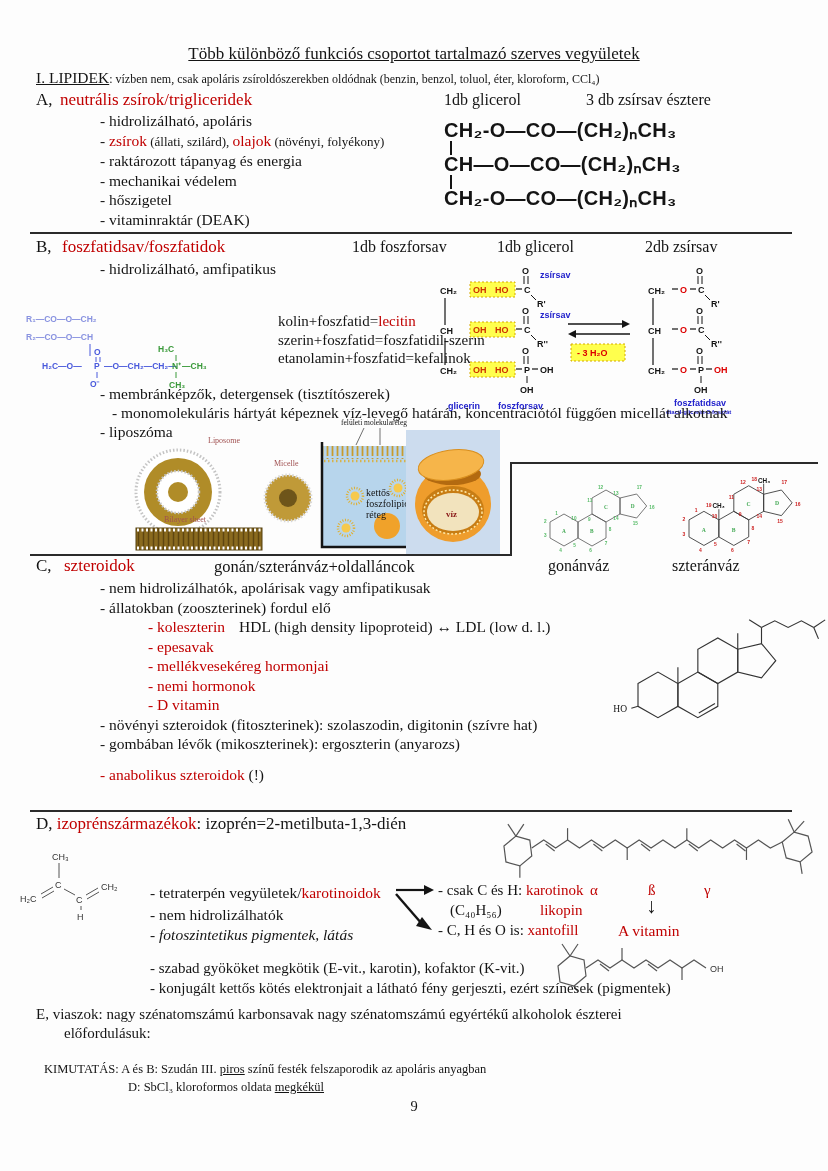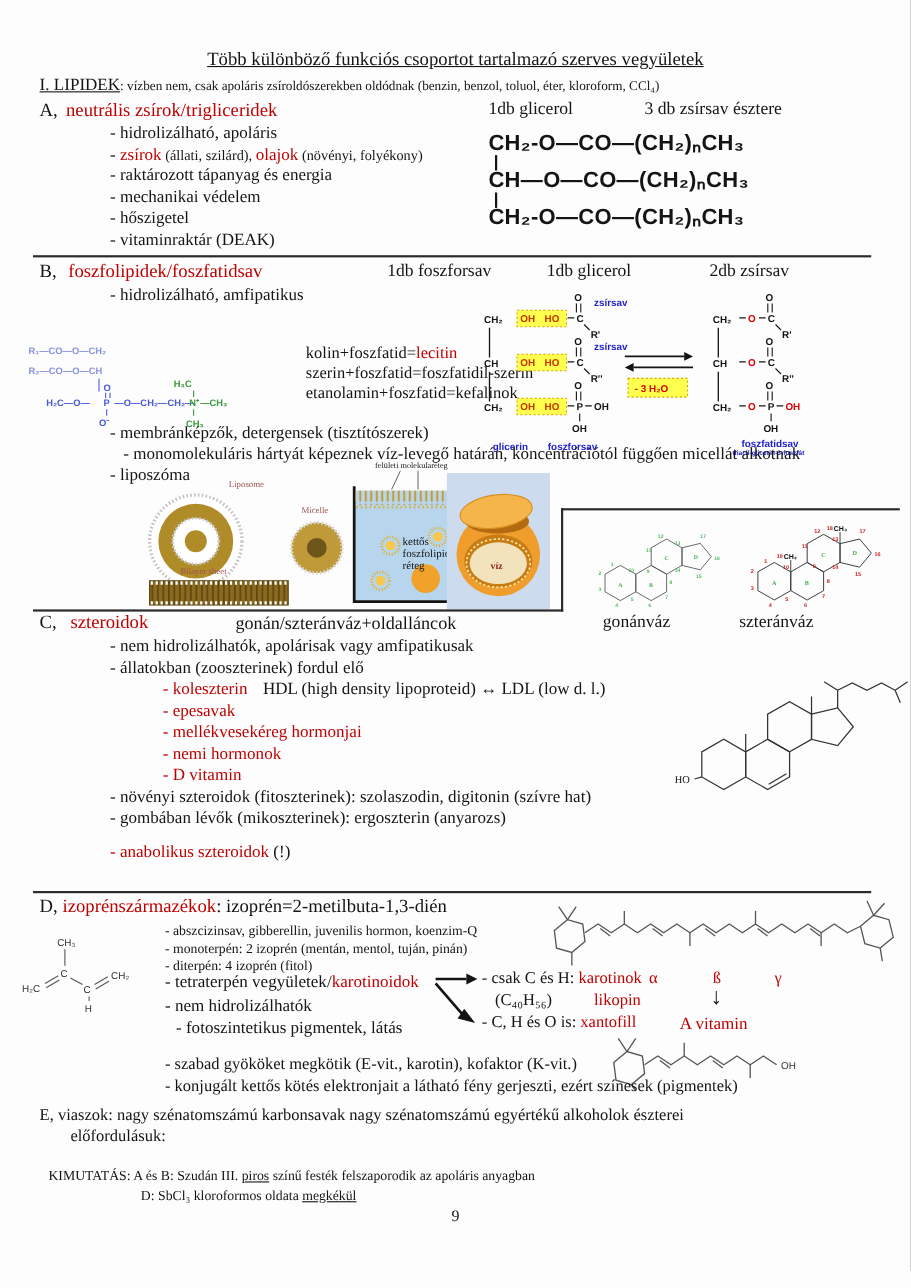--- a/index.html
+++ b/index.html
@@ -61,21 +61,21 @@
     <div>CH₂-O—CO—(CH₂)ₙCH₃</div>
     <div>CH—O—CO—(CH₂)ₙCH₃</div>
     <div>CH₂-O—CO—(CH₂)ₙCH₃</div>
   </div>
   <div class="fbar" style="left:450px;top:141px;"></div>
   <div class="fbar" style="left:450px;top:175px;"></div>
 
   <div class="rule" style="left:30px;top:232px;width:762px;"></div>
 
   <div class="abs hdr b" style="left:36px;top:237px;">B,</div>
-  <div class="abs hdr b red" style="left:62px;top:237px;">foszfolipidek/foszfatidsav</div>
+  <div class="abs hdr b red" style="left:62px;top:237px;">foszfatidsav/foszfatidok</div>
   <div class="abs" style="left:352px;top:238px;font-size:16px;">1db foszforsav</div>
   <div class="abs" style="left:497px;top:238px;font-size:16px;">1db glicerol</div>
   <div class="abs" style="left:645px;top:238px;font-size:16px;">2db zsírsav</div>
 
   <div class="abs bullets" style="left:100px;top:259px;">- hidrolizálható, amfipatikus</div>
 
   <div class="abs" style="left:278px;top:313px;font-size:15px;"><span class="b">kolin</span><span>+foszfatid=</span><span class="red">lecitin</span></div>
   <div class="abs" style="left:278px;top:332px;font-size:15px;"><span class="b">szerin</span><span>+foszfatid=foszfatidil-szerin</span></div>
   <div class="abs" style="left:278px;top:350px;font-size:15px;"><span class="b">etanolamin</span><span>+foszfatid=kefalinok</span></div>
 
@@ -385,28 +385,23 @@
     <line x1="24" y1="52" x2="36" y2="45" stroke="#555" stroke-width="1"></line>
     <line x1="46" y1="43" x2="57" y2="49" stroke="#555" stroke-width="1"></line>
     <text x="58" y="57" font-size="9" fill="#333">C</text>
     <line x1="68" y1="49" x2="80" y2="42" stroke="#555" stroke-width="1"></line>
     <line x1="69" y1="53" x2="81" y2="46" stroke="#555" stroke-width="1"></line>
     <text x="83" y="44" font-size="9" fill="#333">CH₂</text>
     <line x1="63" y1="60" x2="63" y2="64" stroke="#555" stroke-width="1"></line>
     <text x="59" y="74" font-size="9" fill="#333">H</text>
   </svg>
 
-  <div class="abs" style="left:150px;top:838px;font-size:12.5px;line-height:16px;">
-    <div>- abszcizinsav, gibberellin, juvenilis hormon, koenzim-Q</div>
-    <div>- monoterpén: 2 izoprén (mentán, mentol, tuján, pinán)</div>
-    <div>- diterpén: 4 izoprén (fitol)</div>
-  </div>
   <div class="abs" style="left:150px;top:884px;font-size:15.5px;"><span>- tetraterpén vegyületek/</span><span class="red b">karotinoidok</span></div>
   <div class="abs" style="left:150px;top:906px;font-size:15.5px;">- nem hidrolizálhatók</div>
-  <div class="abs" style="left:160px;top:926px;font-size:15.5px;">- fotoszintetikus pigmentek, látás</div>
+  <div class="abs" style="left:150px;top:926px;font-size:15.5px;font-style:italic;">- fotoszintetikus pigmentek, látás</div>
 
   <svg style="left:394px;top:880px;" width="42" height="58" viewBox="0 0 42 58">
     <line x1="2" y1="10" x2="30" y2="10" stroke="#141414" stroke-width="2.2"></line>
     <polygon points="30,5 40,10 30,15" fill="#141414"></polygon>
     <line x1="2" y1="14" x2="28" y2="44" stroke="#141414" stroke-width="2.4"></line>
     <polygon points="28,37 38,50 22,46" fill="#141414"></polygon>
   </svg>
 
   <div class="abs" style="left:438px;top:882px;font-size:15px;"><span>- csak C és H: </span><span class="red">karotinok</span></div>
   <div class="abs" style="left:450px;top:902px;font-size:15px;">(C₄₀H₅₆)</div>

